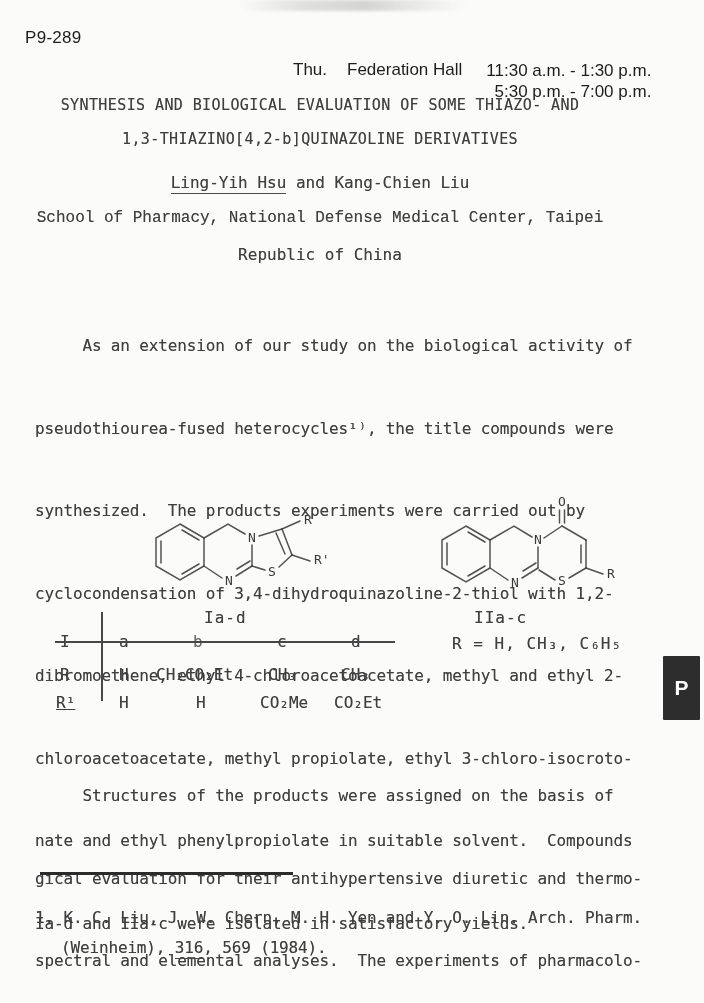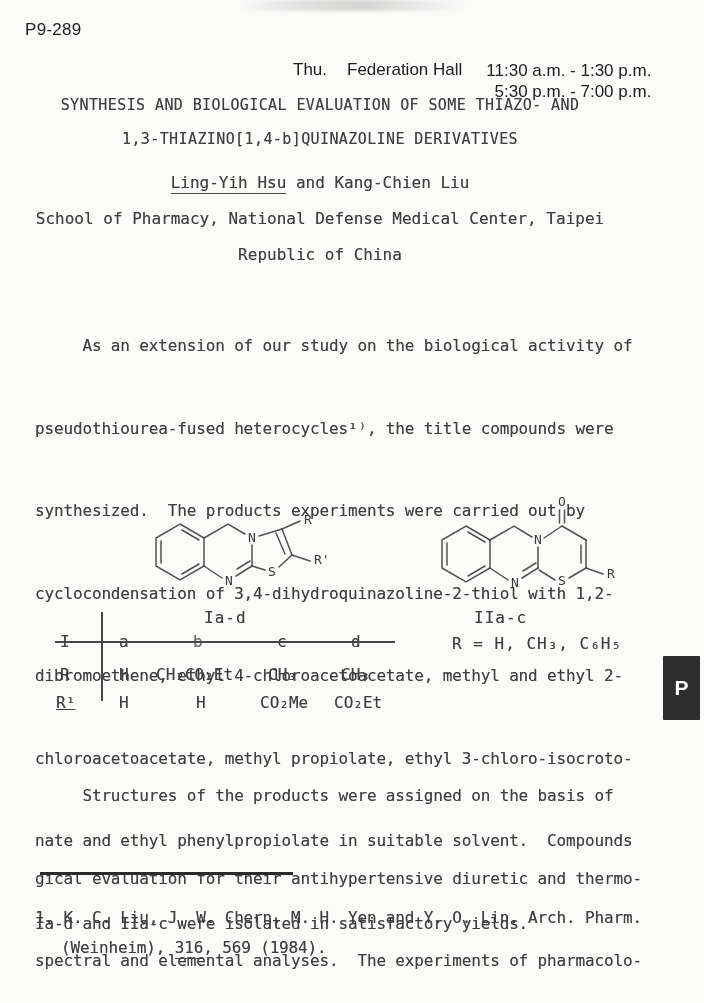--- a/index.html
+++ b/index.html
@@ -2,31 +2,31 @@
 <html><head>
 <meta charset="utf-8">
 <style>
   html,body{margin:0;padding:0;background:#ddd;}
   .page{position:relative;width:704px;height:1003px;background:#fbfbfa;overflow:hidden;
         font-family:"DejaVu Sans Mono","Liberation Mono",monospace;color:#3f3f3f;}
   .tw{text-shadow:0 0 0.6px rgba(63,63,63,.55);margin-top:16px;}
   .sans{font-family:"Liberation Sans",sans-serif;color:#1d1d1d;}
   .abs{position:absolute;}
   
-  .hdr-id{left:25px;top:20px;font-size:17px;letter-spacing:.3px;}
+  .hdr-id{left:25px;top:28px;font-size:17px;letter-spacing:.3px;}
   .hdr-right{left:293px;top:20px;font-size:17px;display:flex;align-items:flex-start;margin-top:40px;}
   .hdr-day{margin-right:20px;}
   .hdr-loc{margin-right:24px;}
   .hdr-times{text-align:right;line-height:21px;}
   
   .center{left:10px;width:620px;text-align:center;white-space:pre;}
   .title{font-size:15px;letter-spacing:.4px;}
   .t1{top:80px;} .t2{top:114px;}
   .authors{top:157px;font-size:16px;}
-  .affil1{top:193px;font-size:16px;}
+  .affil1{top:193px;font-size:16px;font-family:Liberation Mono, monospace;}
   .affil2{top:229px;font-size:16px;}
   .ul{border-bottom:1.6px solid #4a4a4a;padding-bottom:1px;}
   
   .para{left:35px;width:650px;font-size:16px;line-height:27.5px;letter-spacing:-0.15px;white-space:pre;}
   .p1{top:261px;} .p2{top:711px;}
   
   .scheme-svg{position:absolute;}
   .sv1{left:142px;top:512px;}
   .sv2{left:428px;top:496px;}
   .bond{stroke:#3a3a3a;stroke-width:1.5;fill:none;stroke-linecap:round;opacity:.88;}
@@ -62,21 +62,21 @@
   <div class="abs sans hdr-right">
     <span class="hdr-day">Thu.</span>
     <span class="hdr-loc">Federation Hall</span>
     <span class="hdr-times">
       <div>11:30 a.m. - 1:30 p.m.</div>
       <div>5:30 p.m. - 7:00 p.m.</div>
     </span>
   </div>
 
   <div class="abs center tw title t1">SYNTHESIS AND BIOLOGICAL EVALUATION OF SOME THIAZO- AND</div>
-  <div class="abs center tw title t2">1,3-THIAZINO[1,4-b]QUINAZOLINE DERIVATIVES</div>
+  <div class="abs center tw title t2">1,3-THIAZINO[4,2-b]QUINAZOLINE DERIVATIVES</div>
 
   <div class="abs center tw authors"><span class="ul">Ling-Yih Hsu</span><span> and Kang-Chien Liu</span></div>
   <div class="abs center tw affil1">School of Pharmacy, National Defense Medical Center, Taipei</div>
   <div class="abs center tw affil2">Republic of China</div>
 
   <div class="abs tw para p1">
     <div class="ln">     As an extension of our study on the biological activity of</div>
     <div class="ln">pseudothiourea-fused heterocycles¹⁾, the title compounds were</div>
     <div class="ln">synthesized.  The products experiments were carried out by</div>
     <div class="ln">cyclocondensation of 3,4-dihydroquinazoline-2-thiol with 1,2-</div>

